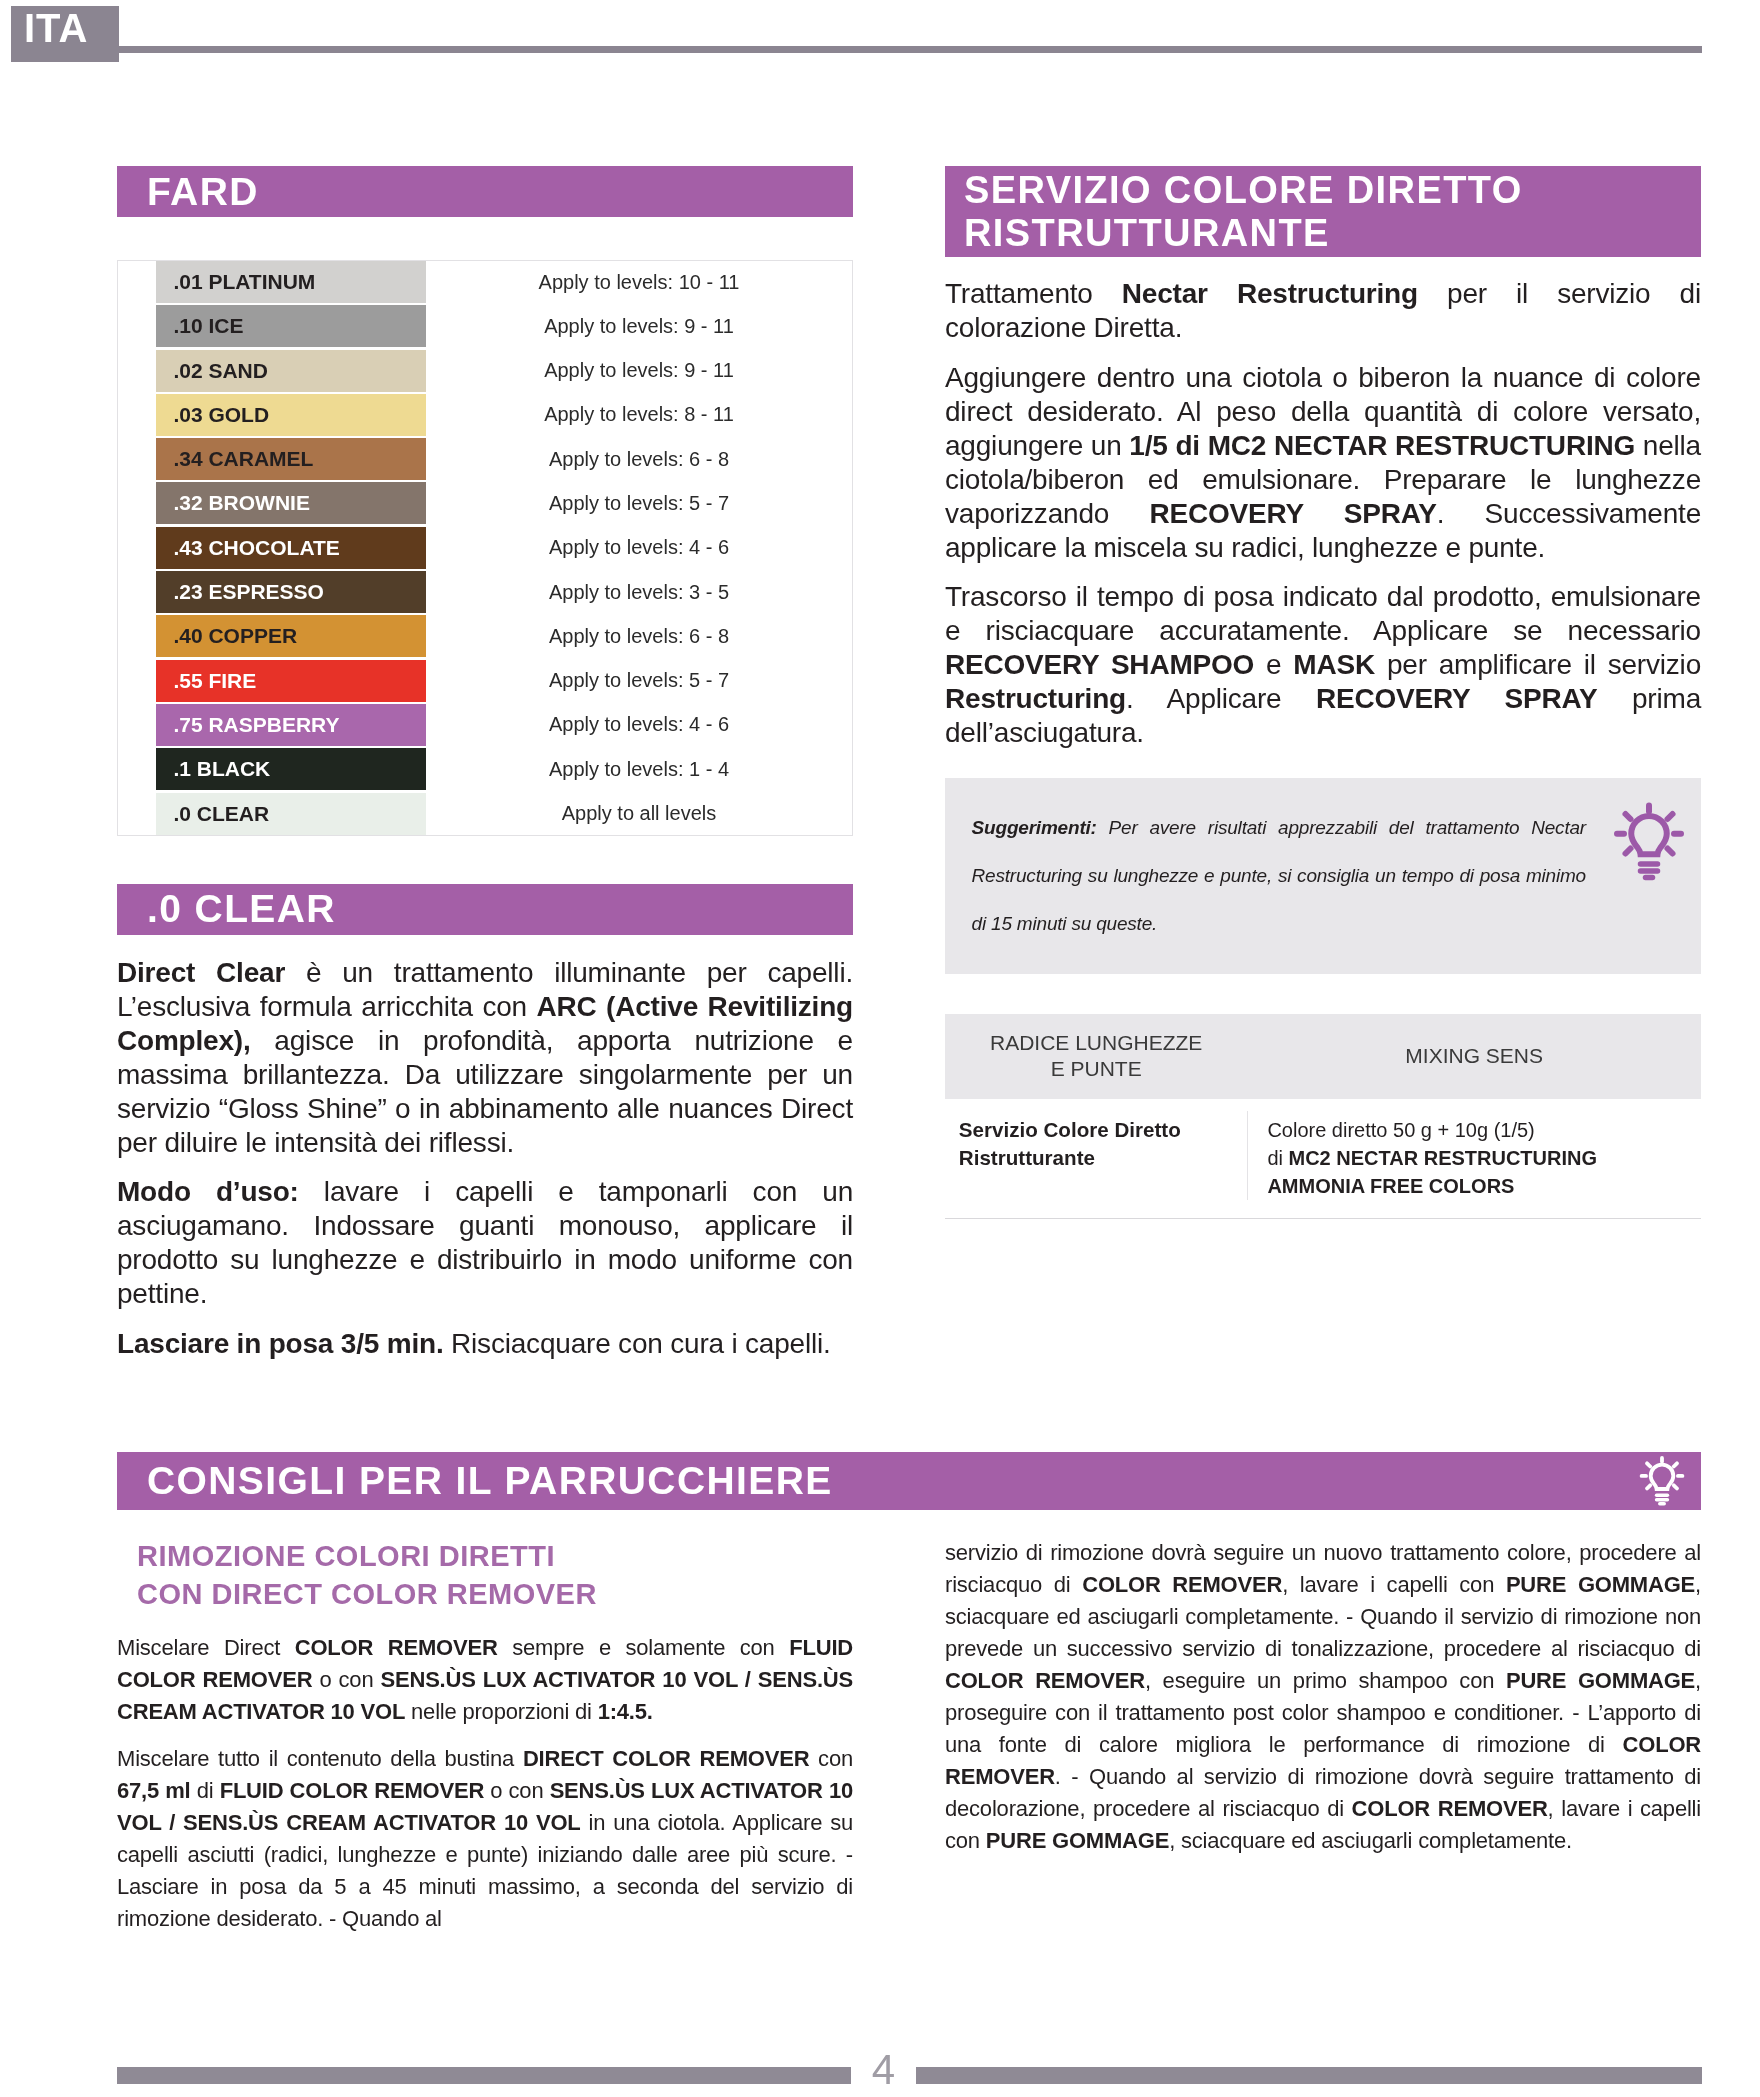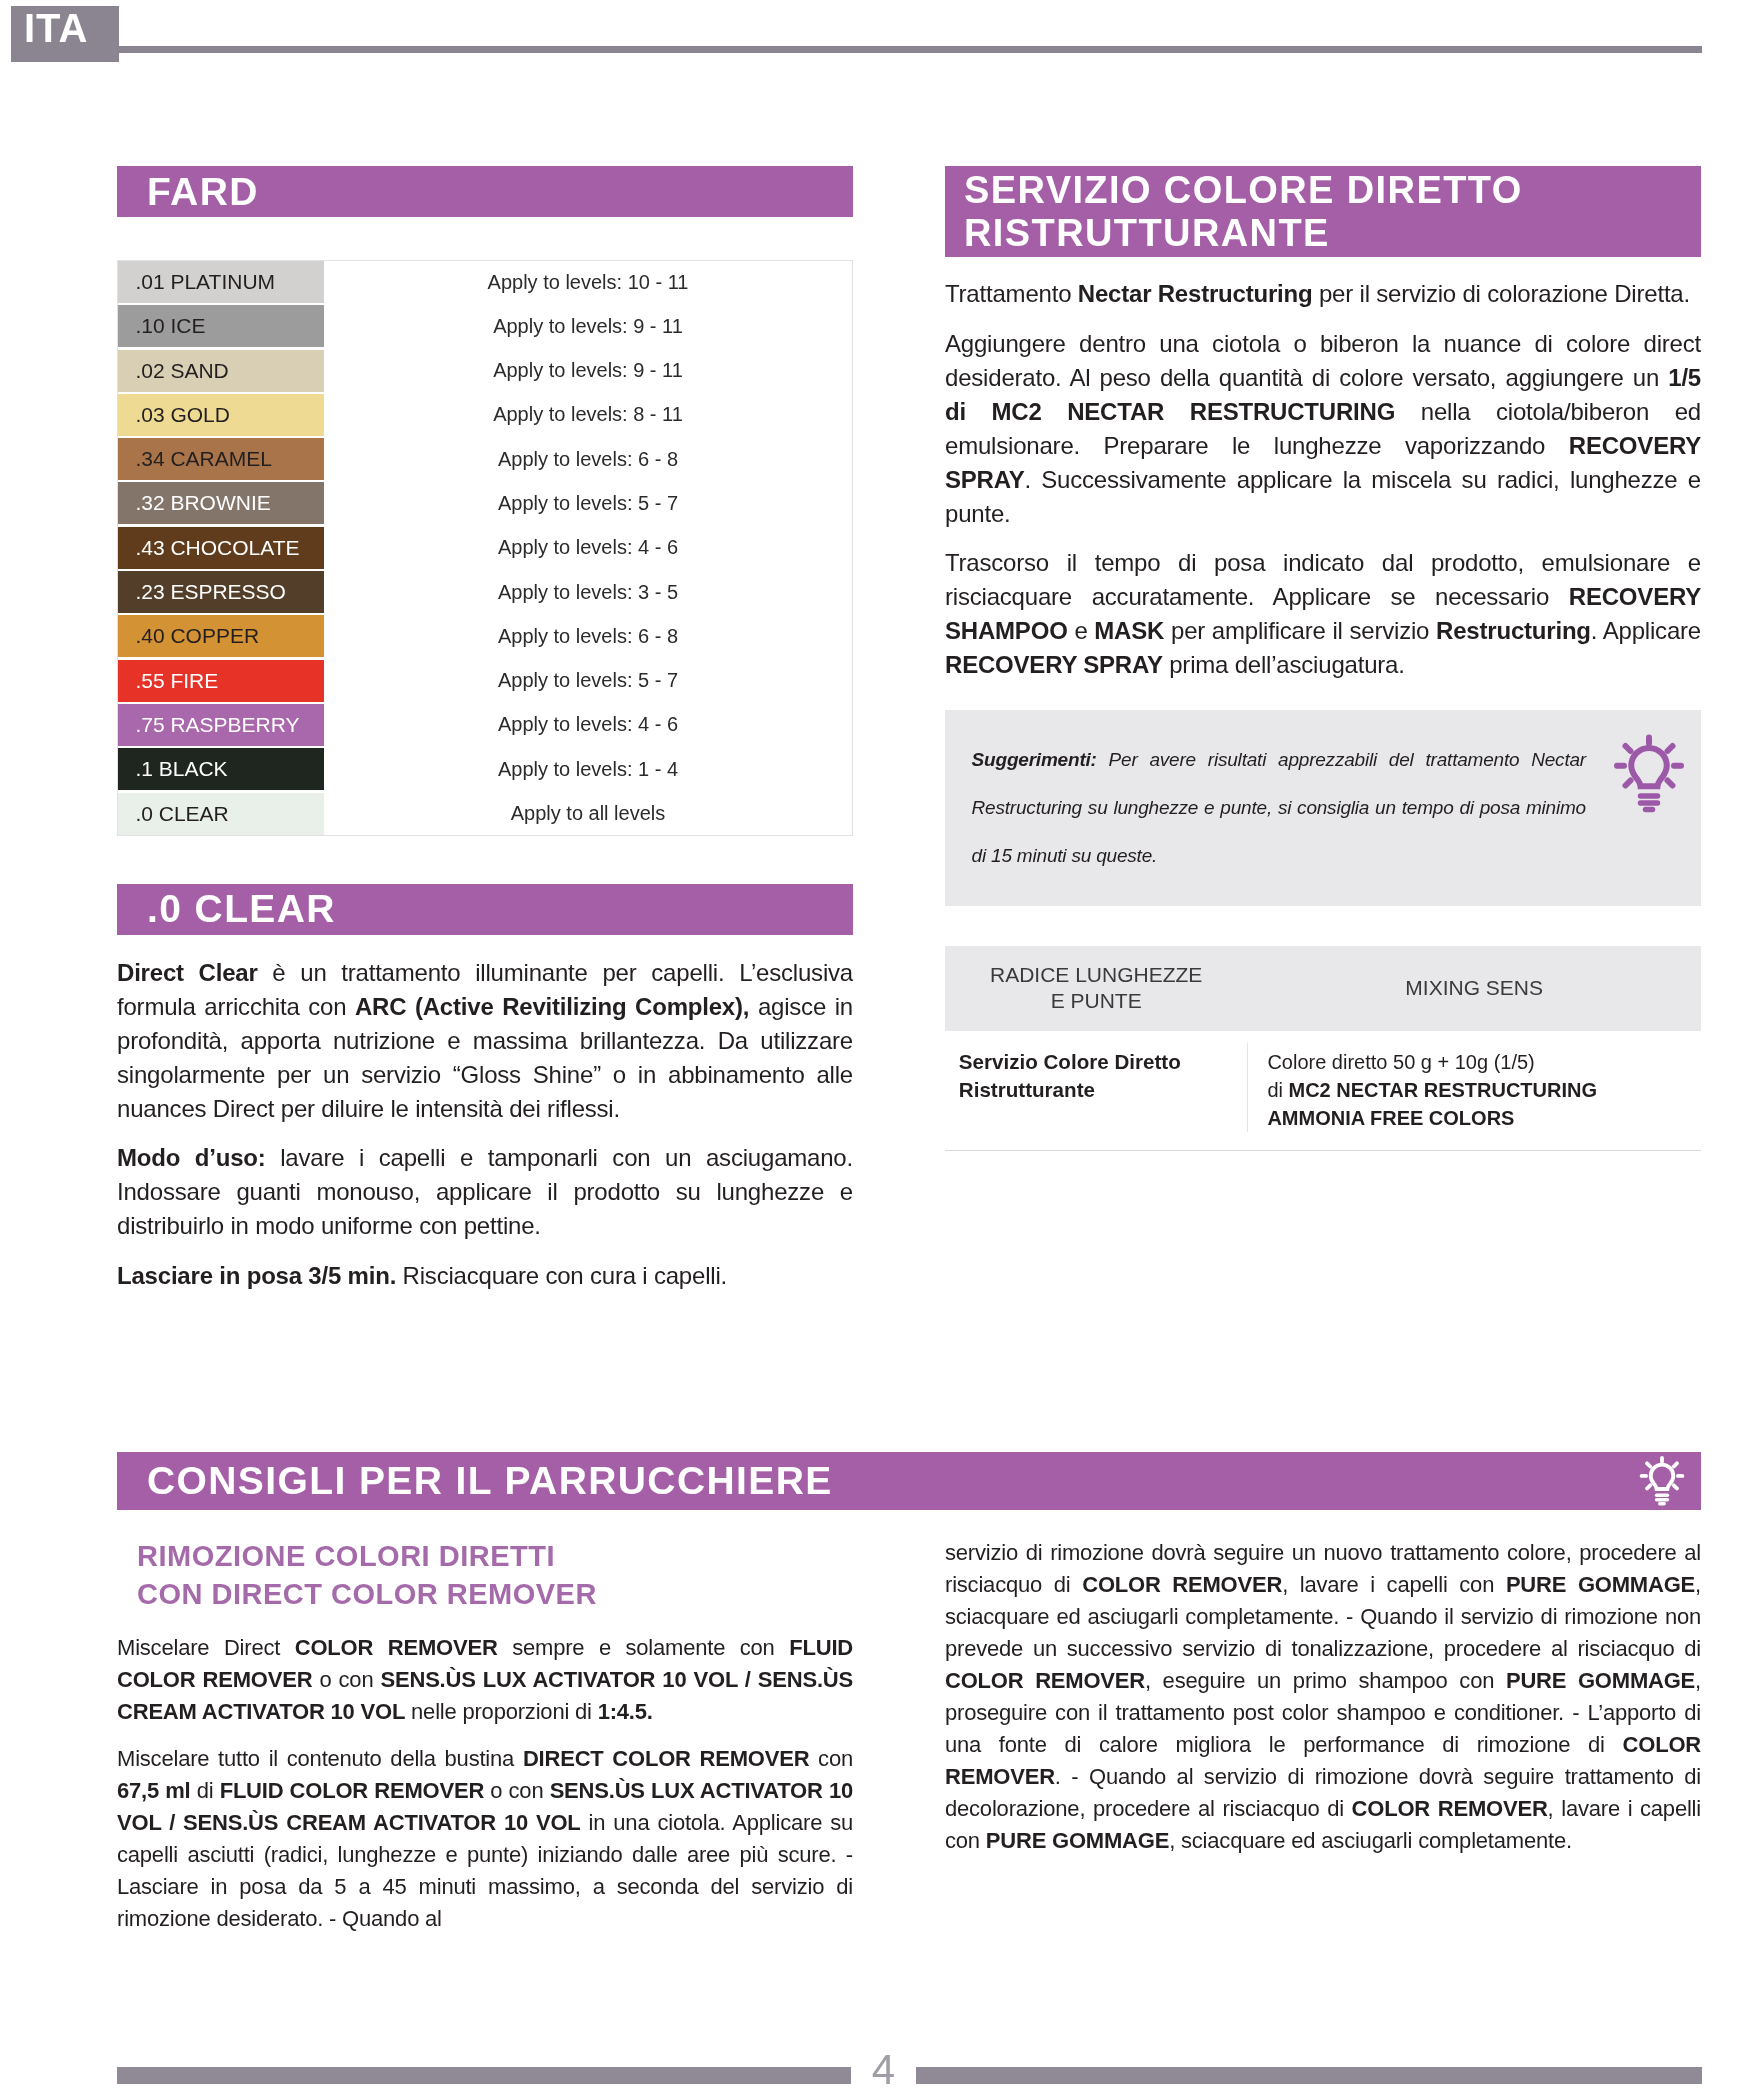--- a/index.html
+++ b/index.html
@@ -19,26 +19,26 @@
   .col-right{position:absolute;left:945px;top:166px;width:756px;}
   
   .bar{background:#a45fa7;color:#fff;font-weight:700;letter-spacing:1.4px;box-sizing:border-box;}
   .bar.single{height:51px;display:flex;align-items:center;padding-left:30px;font-size:39px;}
   .bar.double{height:91px;display:flex;flex-direction:column;justify-content:center;
     padding-left:19px;font-size:38px;line-height:43px;}
   
   .fard-table{margin-top:43px;border:1.4px solid #e2e1e4;}
   .frow{display:flex;height:42px;margin-bottom:2.3px;}
   .frow:last-child{margin-bottom:0;}
-  .fsw{width:206px;display:flex;align-items:center;padding-left:17.4px;box-sizing:border-box;
-    font-size:21px;font-weight:400;}
+  .fsw{width:270px;display:flex;align-items:center;padding-left:17.4px;box-sizing:border-box;
+    font-size:21px;font-weight:700;margin-left:38px;}
   .flv{flex:1;background:#fff;display:flex;align-items:center;justify-content:center;
     font-size:20px;color:#2b2b2b;}
   
-  .txt{font-size:24px;line-height:34px;text-align:justify;letter-spacing:-0.2px;}
+  .txt{font-size:28px;line-height:34px;text-align:justify;letter-spacing:-0.2px;}
   .txt p{margin:0 0 15.6px 0;}
   .clear-text{margin-top:21px;}
   .right-text{margin-top:20px;}
   
   .sugg{margin-top:27.5px;background:#e8e7ea;position:relative;box-sizing:border-box;
     padding:26px 115px 26px 26.6px;}
   .sugg .stxt{font-style:italic;font-size:19px;line-height:48px;text-align:justify;letter-spacing:-0.2px;}
   .bulb{position:absolute;right:17.4px;top:24px;width:70px;height:81px;color:#9c59a8;}
   .bulb svg{width:100%;height:100%;}
   

